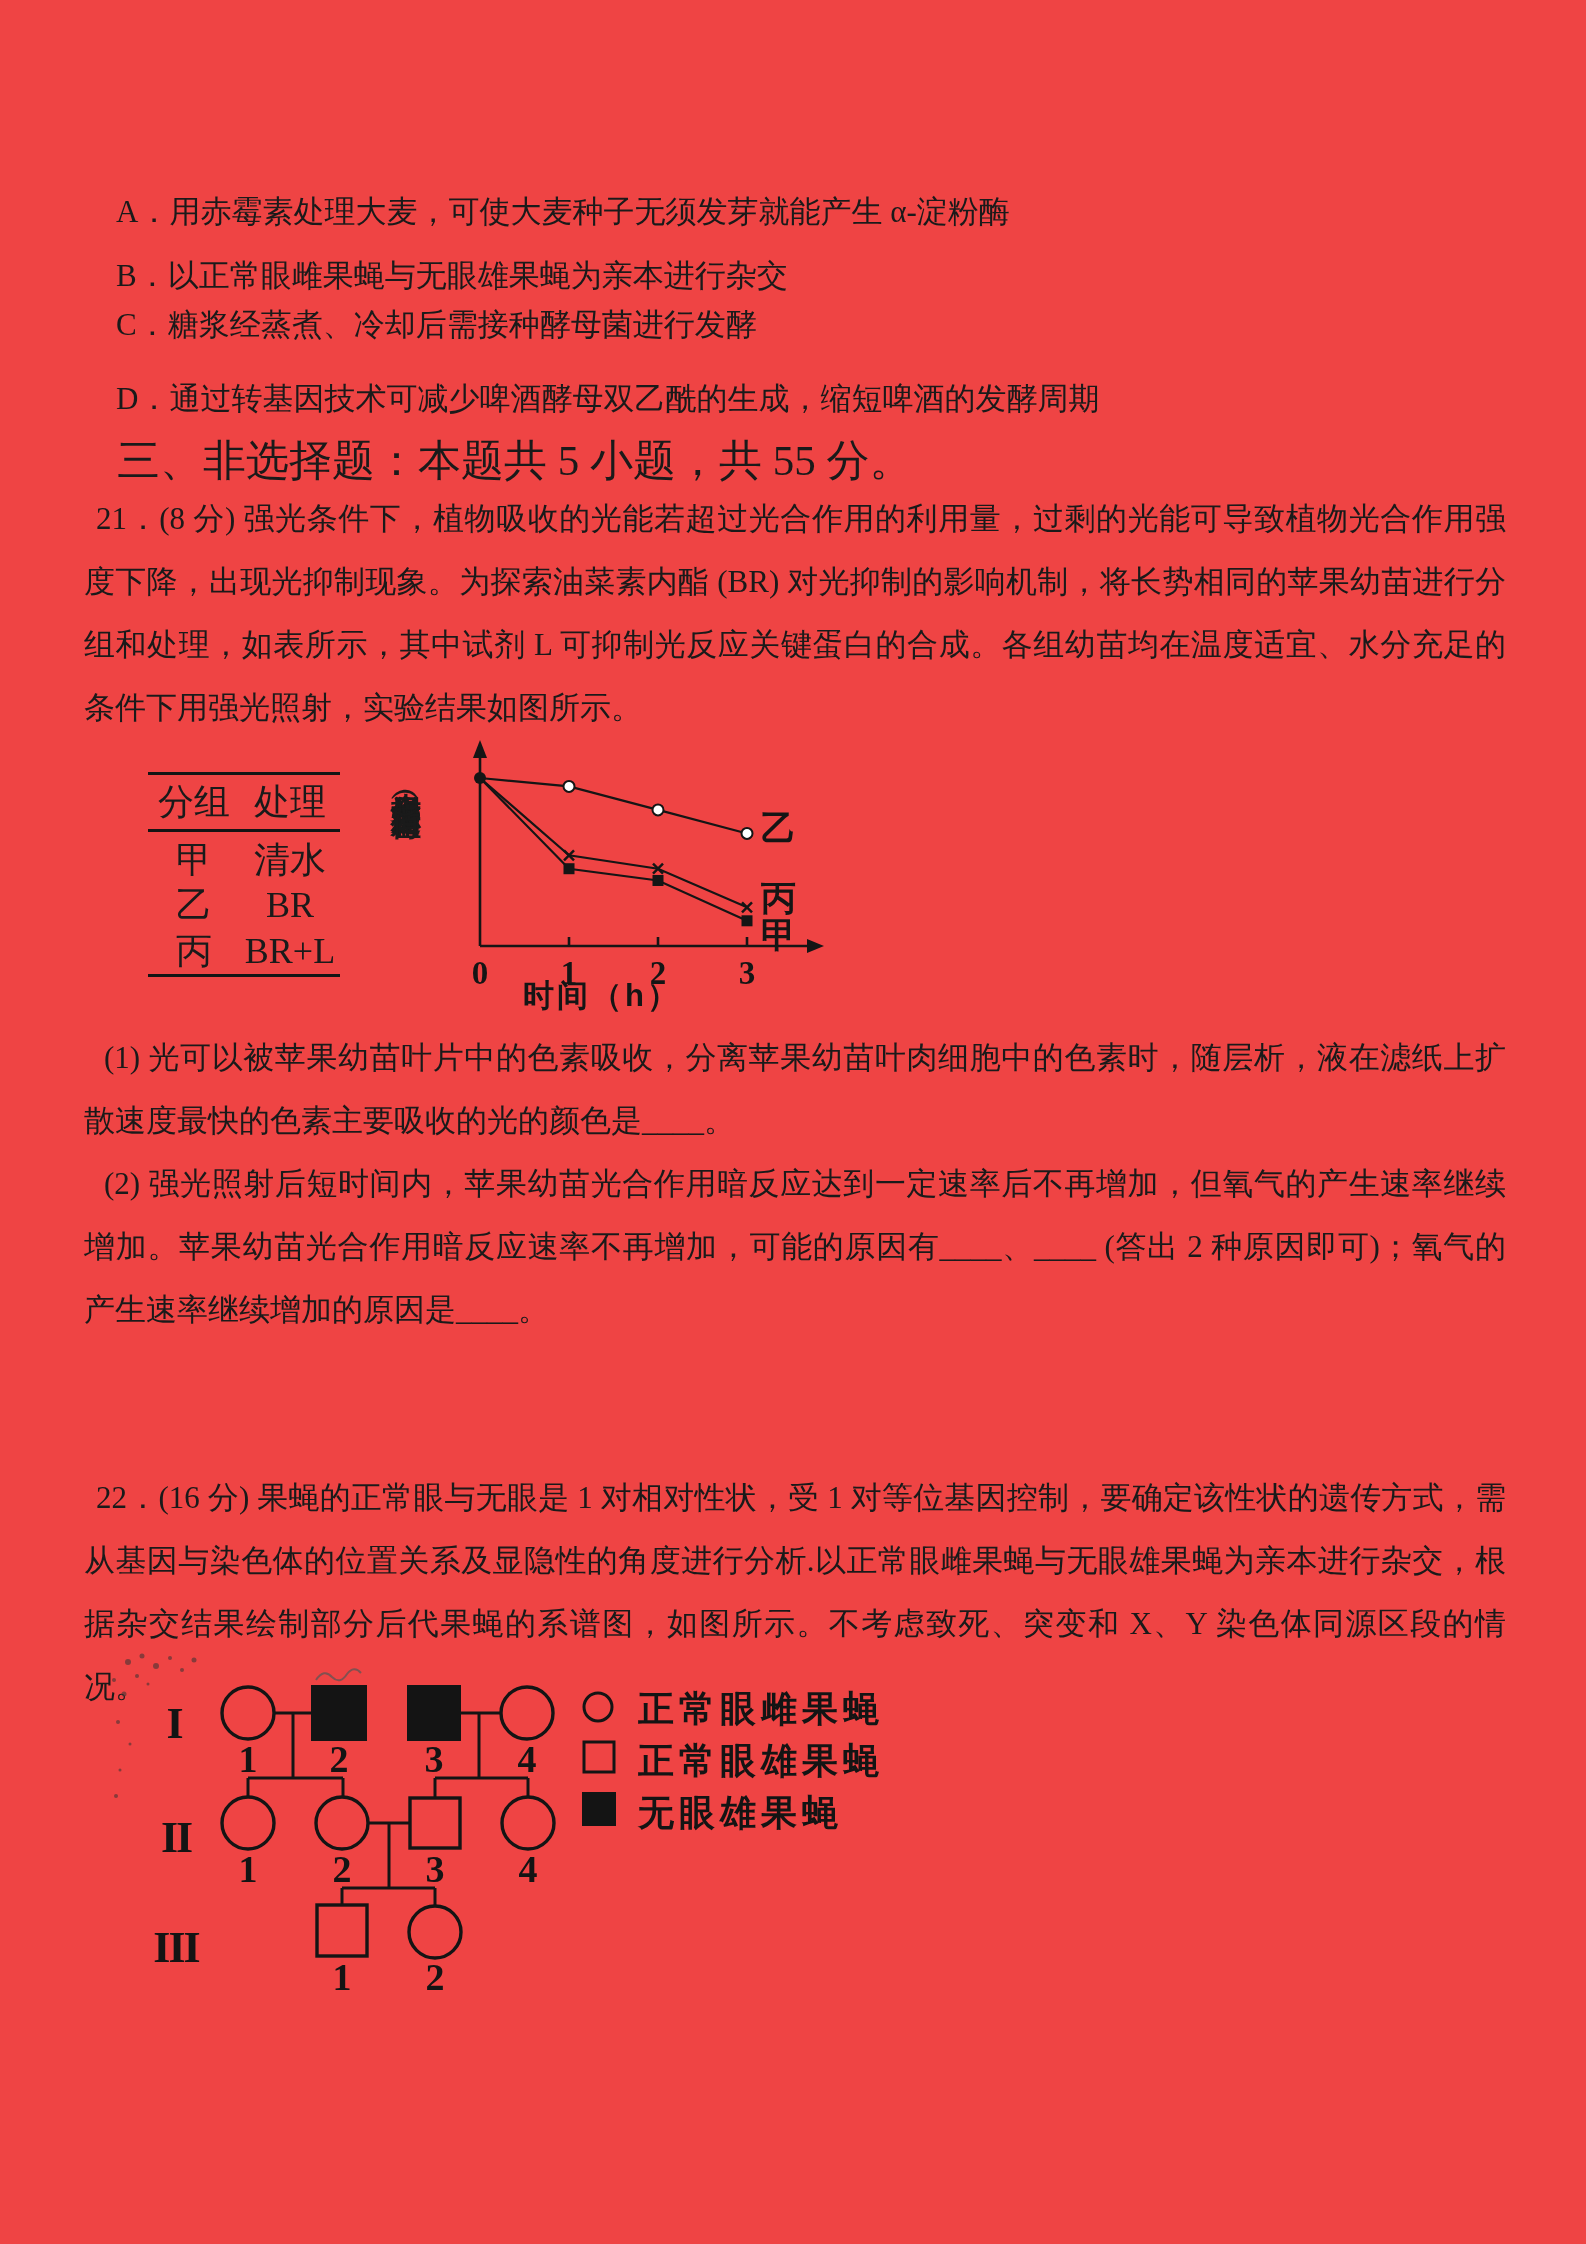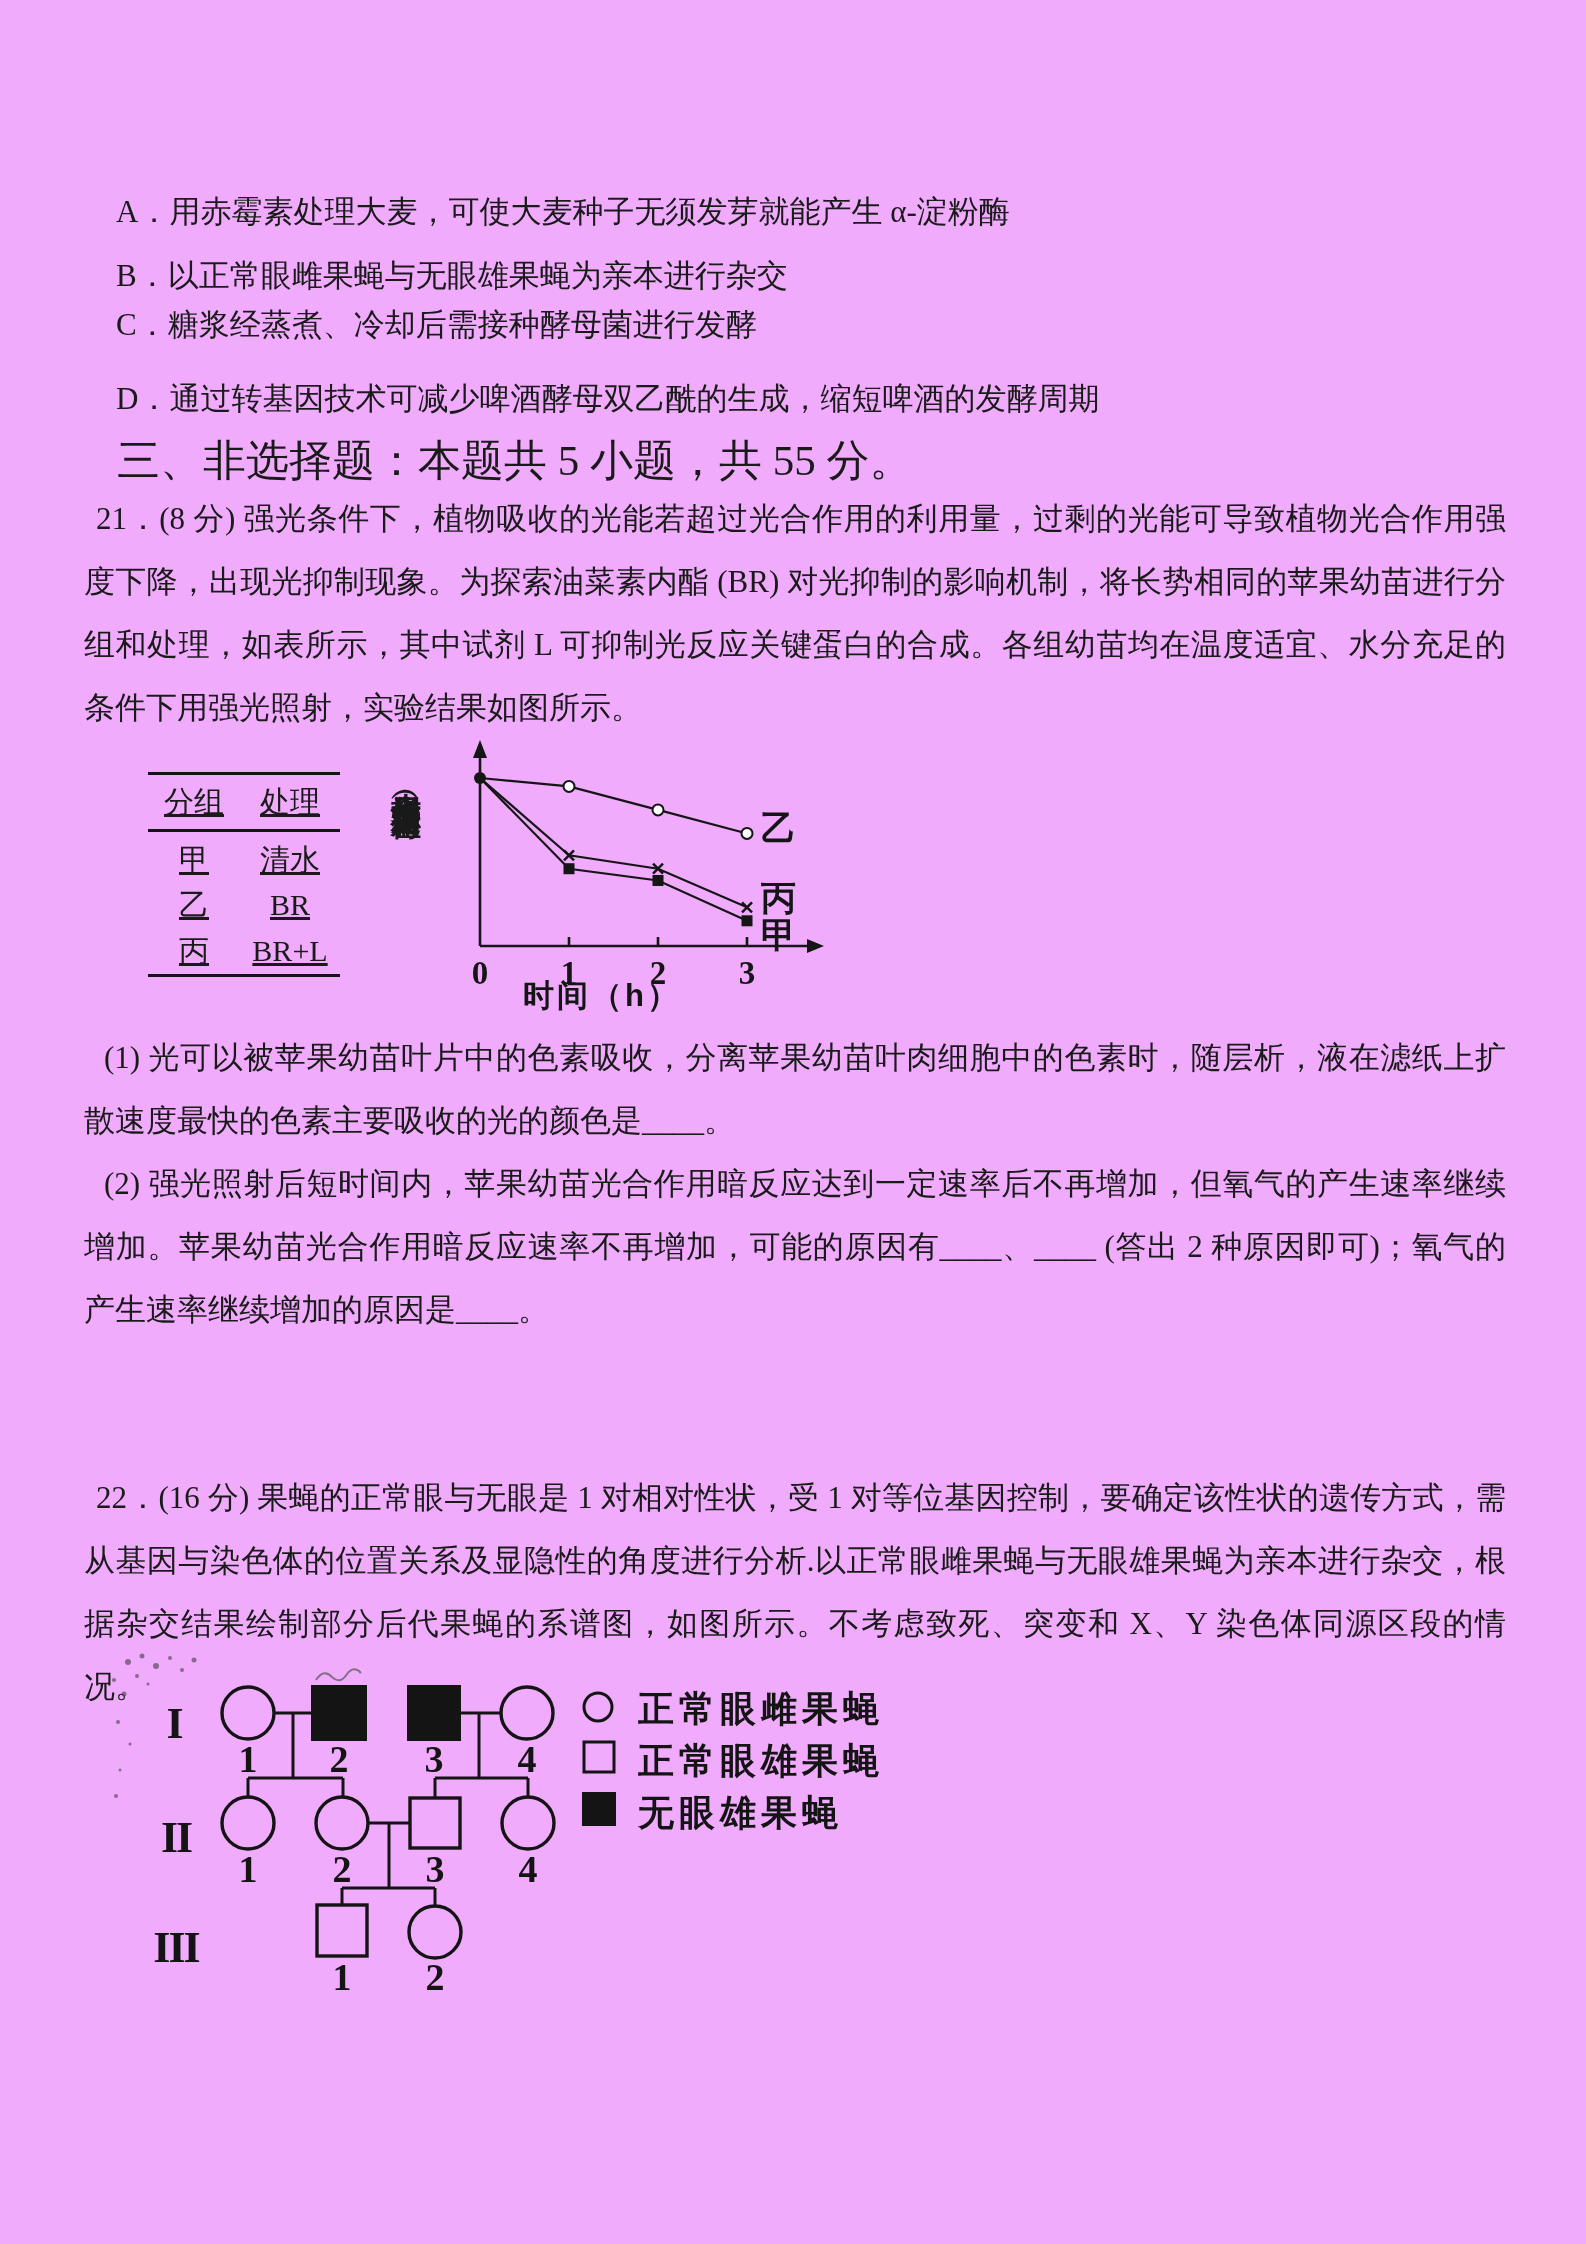--- a/index.html
+++ b/index.html
@@ -1,30 +1,30 @@
 <!DOCTYPE html>
 <html><head>
 <meta charset="utf-8">
 <style>
   * { margin:0; padding:0; box-sizing:border-box; }
   body { background:#777; }
   #page {
     position:relative; width:1586px; height:2244px; margin:0 auto;
-    background:#f0abfc; color:#1a1a1a; overflow:hidden;
+    background:#ef4444; color:#1a1a1a; overflow:hidden;
     font-family:"Liberation Serif","DejaVu Serif",serif;
   }
   .opt { position:absolute; left:116px; font-size:31px; white-space:nowrap; }
   .sec-head { position:absolute; left:117px; font-size:43px; font-weight:400; white-space:nowrap; }
   .par { position:absolute; left:84px; width:1422px; font-size:31px; line-height:63px; text-align:justify; }
   .ind12 { text-indent:12px; }
   .ind20 { text-indent:20px; }
 
   
   .t21 { position:absolute; left:148px; top:772px; width:192px;
-         border-top:3px solid #141414; border-bottom:3px solid #141414; font-size:30px;text-decoration:underline; }
+         border-top:3px solid #141414; border-bottom:3px solid #141414; font-size:36px; }
   .t21-row { display:flex; align-items:center; }
   .t21-row span { display:block; text-align:center; }
   .t21-c1 { width:92px; } .t21-c2 { width:100px; }
   .t21-head { height:57px; border-bottom:3px solid #141414; }
   .t21-r { height:46px; }
   .t21-r.first { height:50px; padding-top:6px; }
 
   
   #chart-box { position:absolute; left:385px; top:728px; width:450px; height:305px; }
   #chart { position:absolute; left:0; top:0; }

